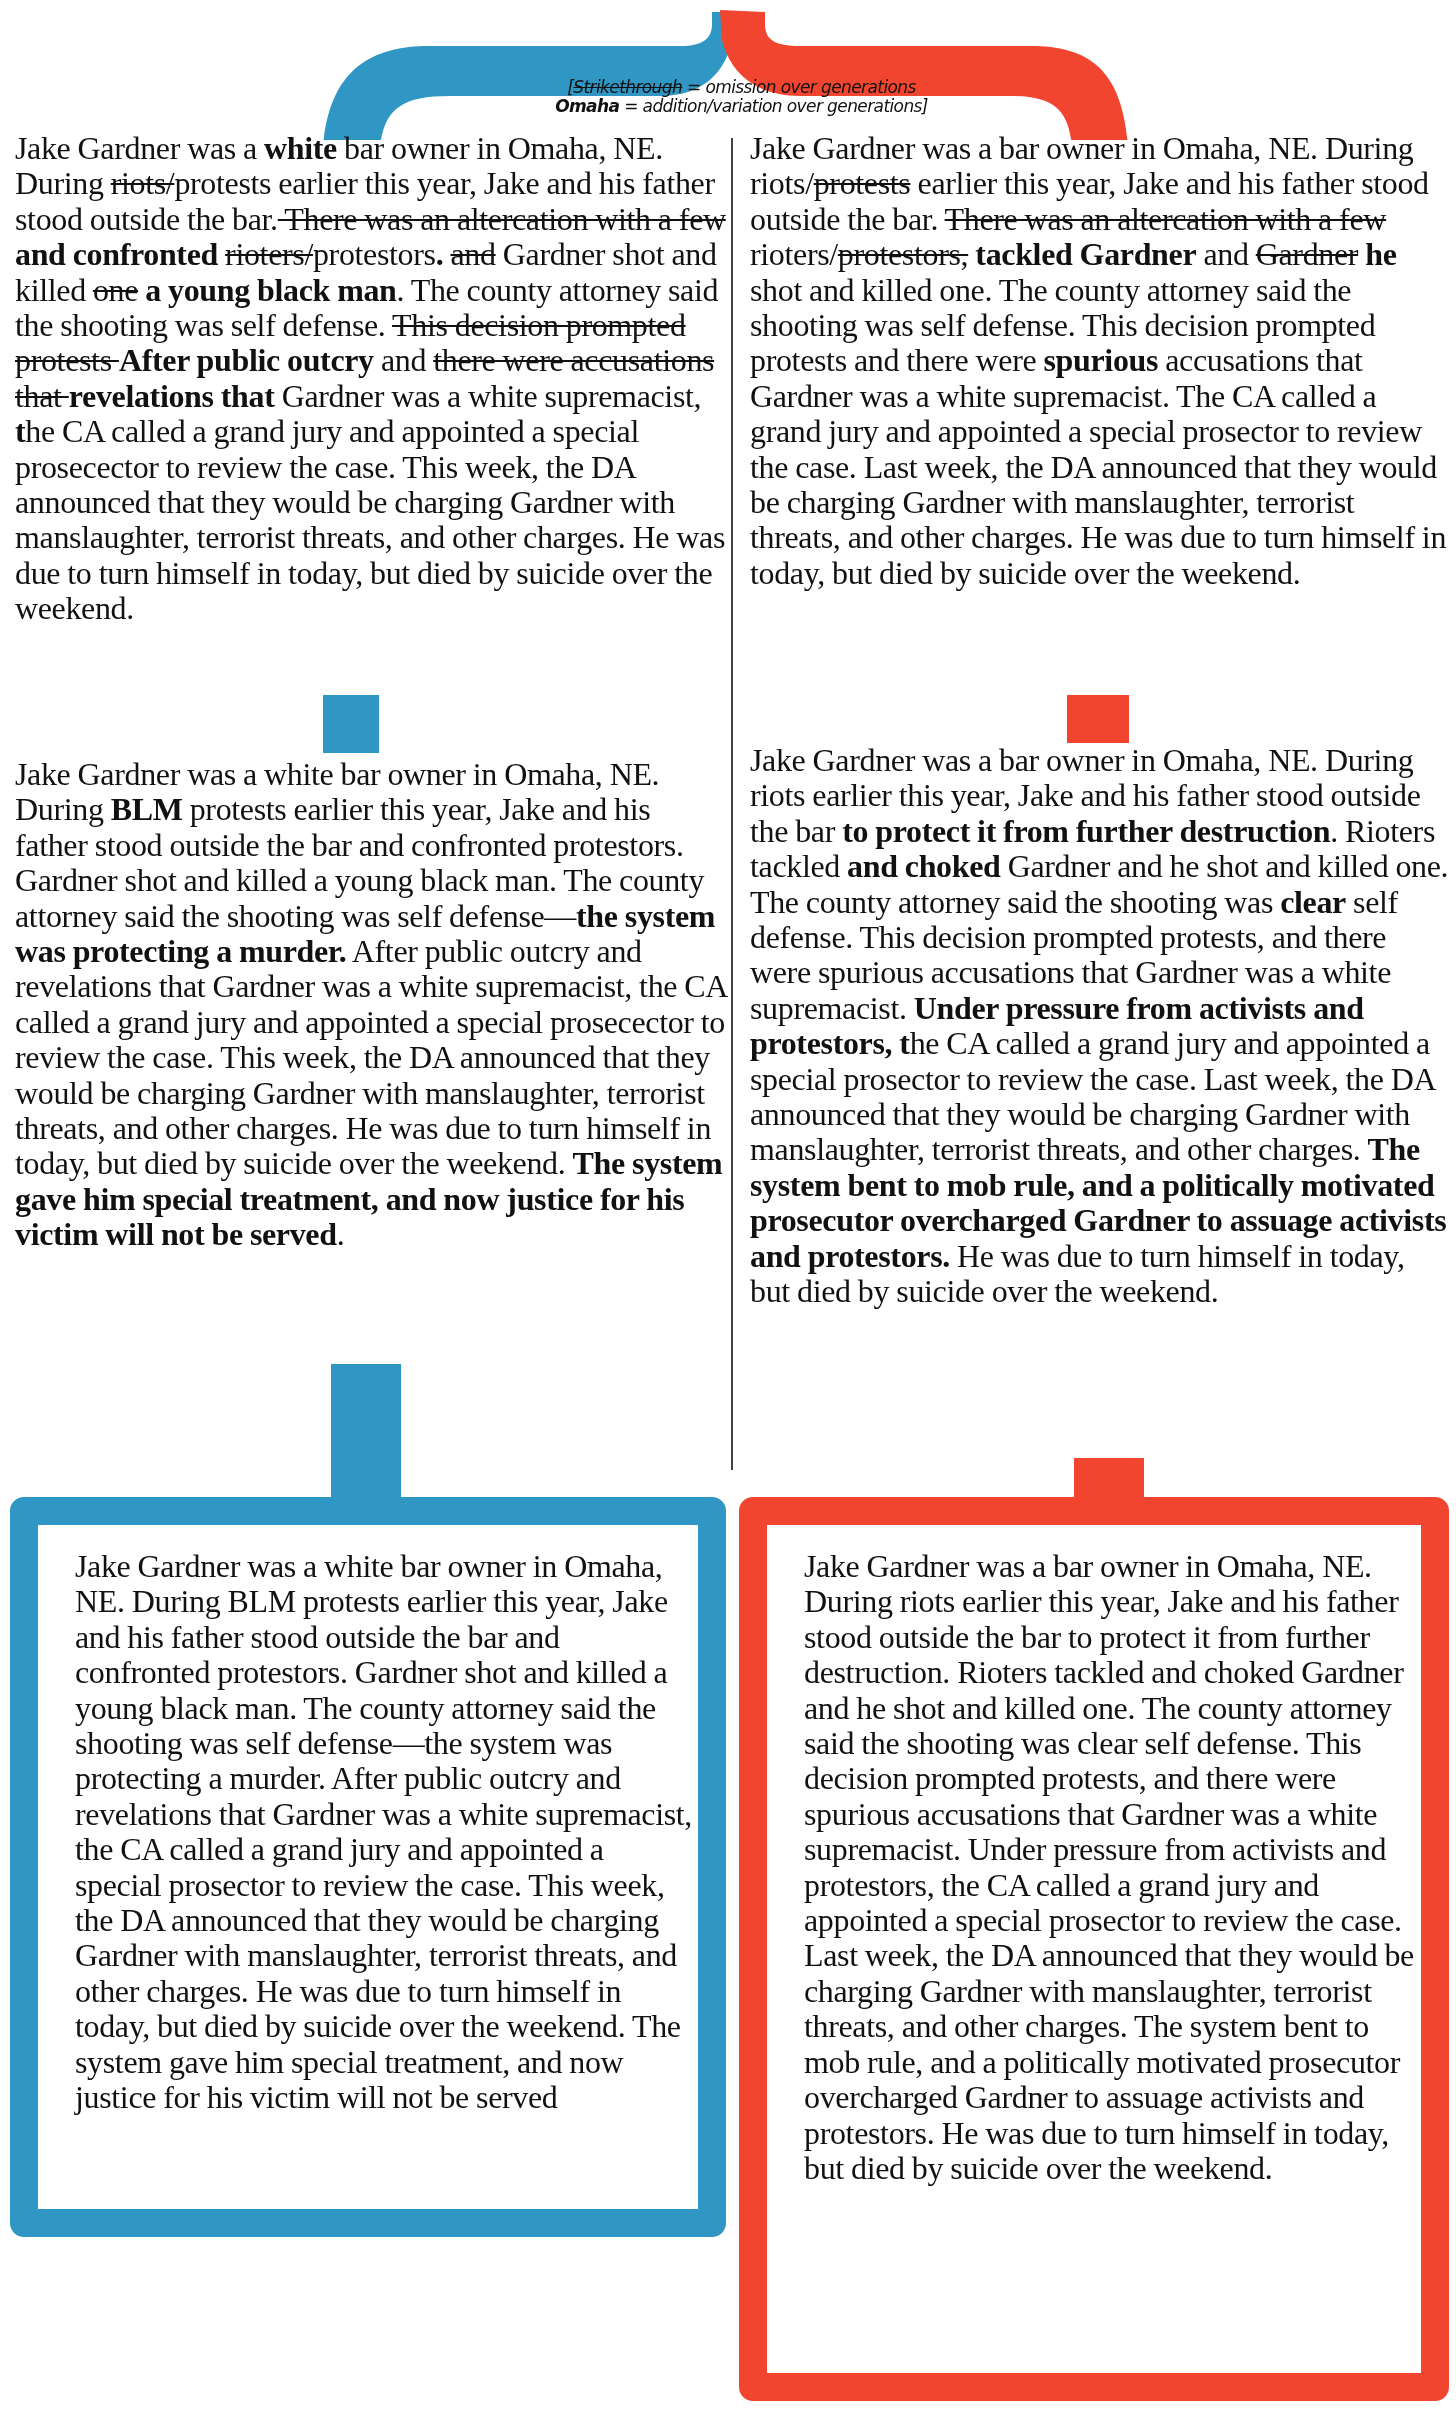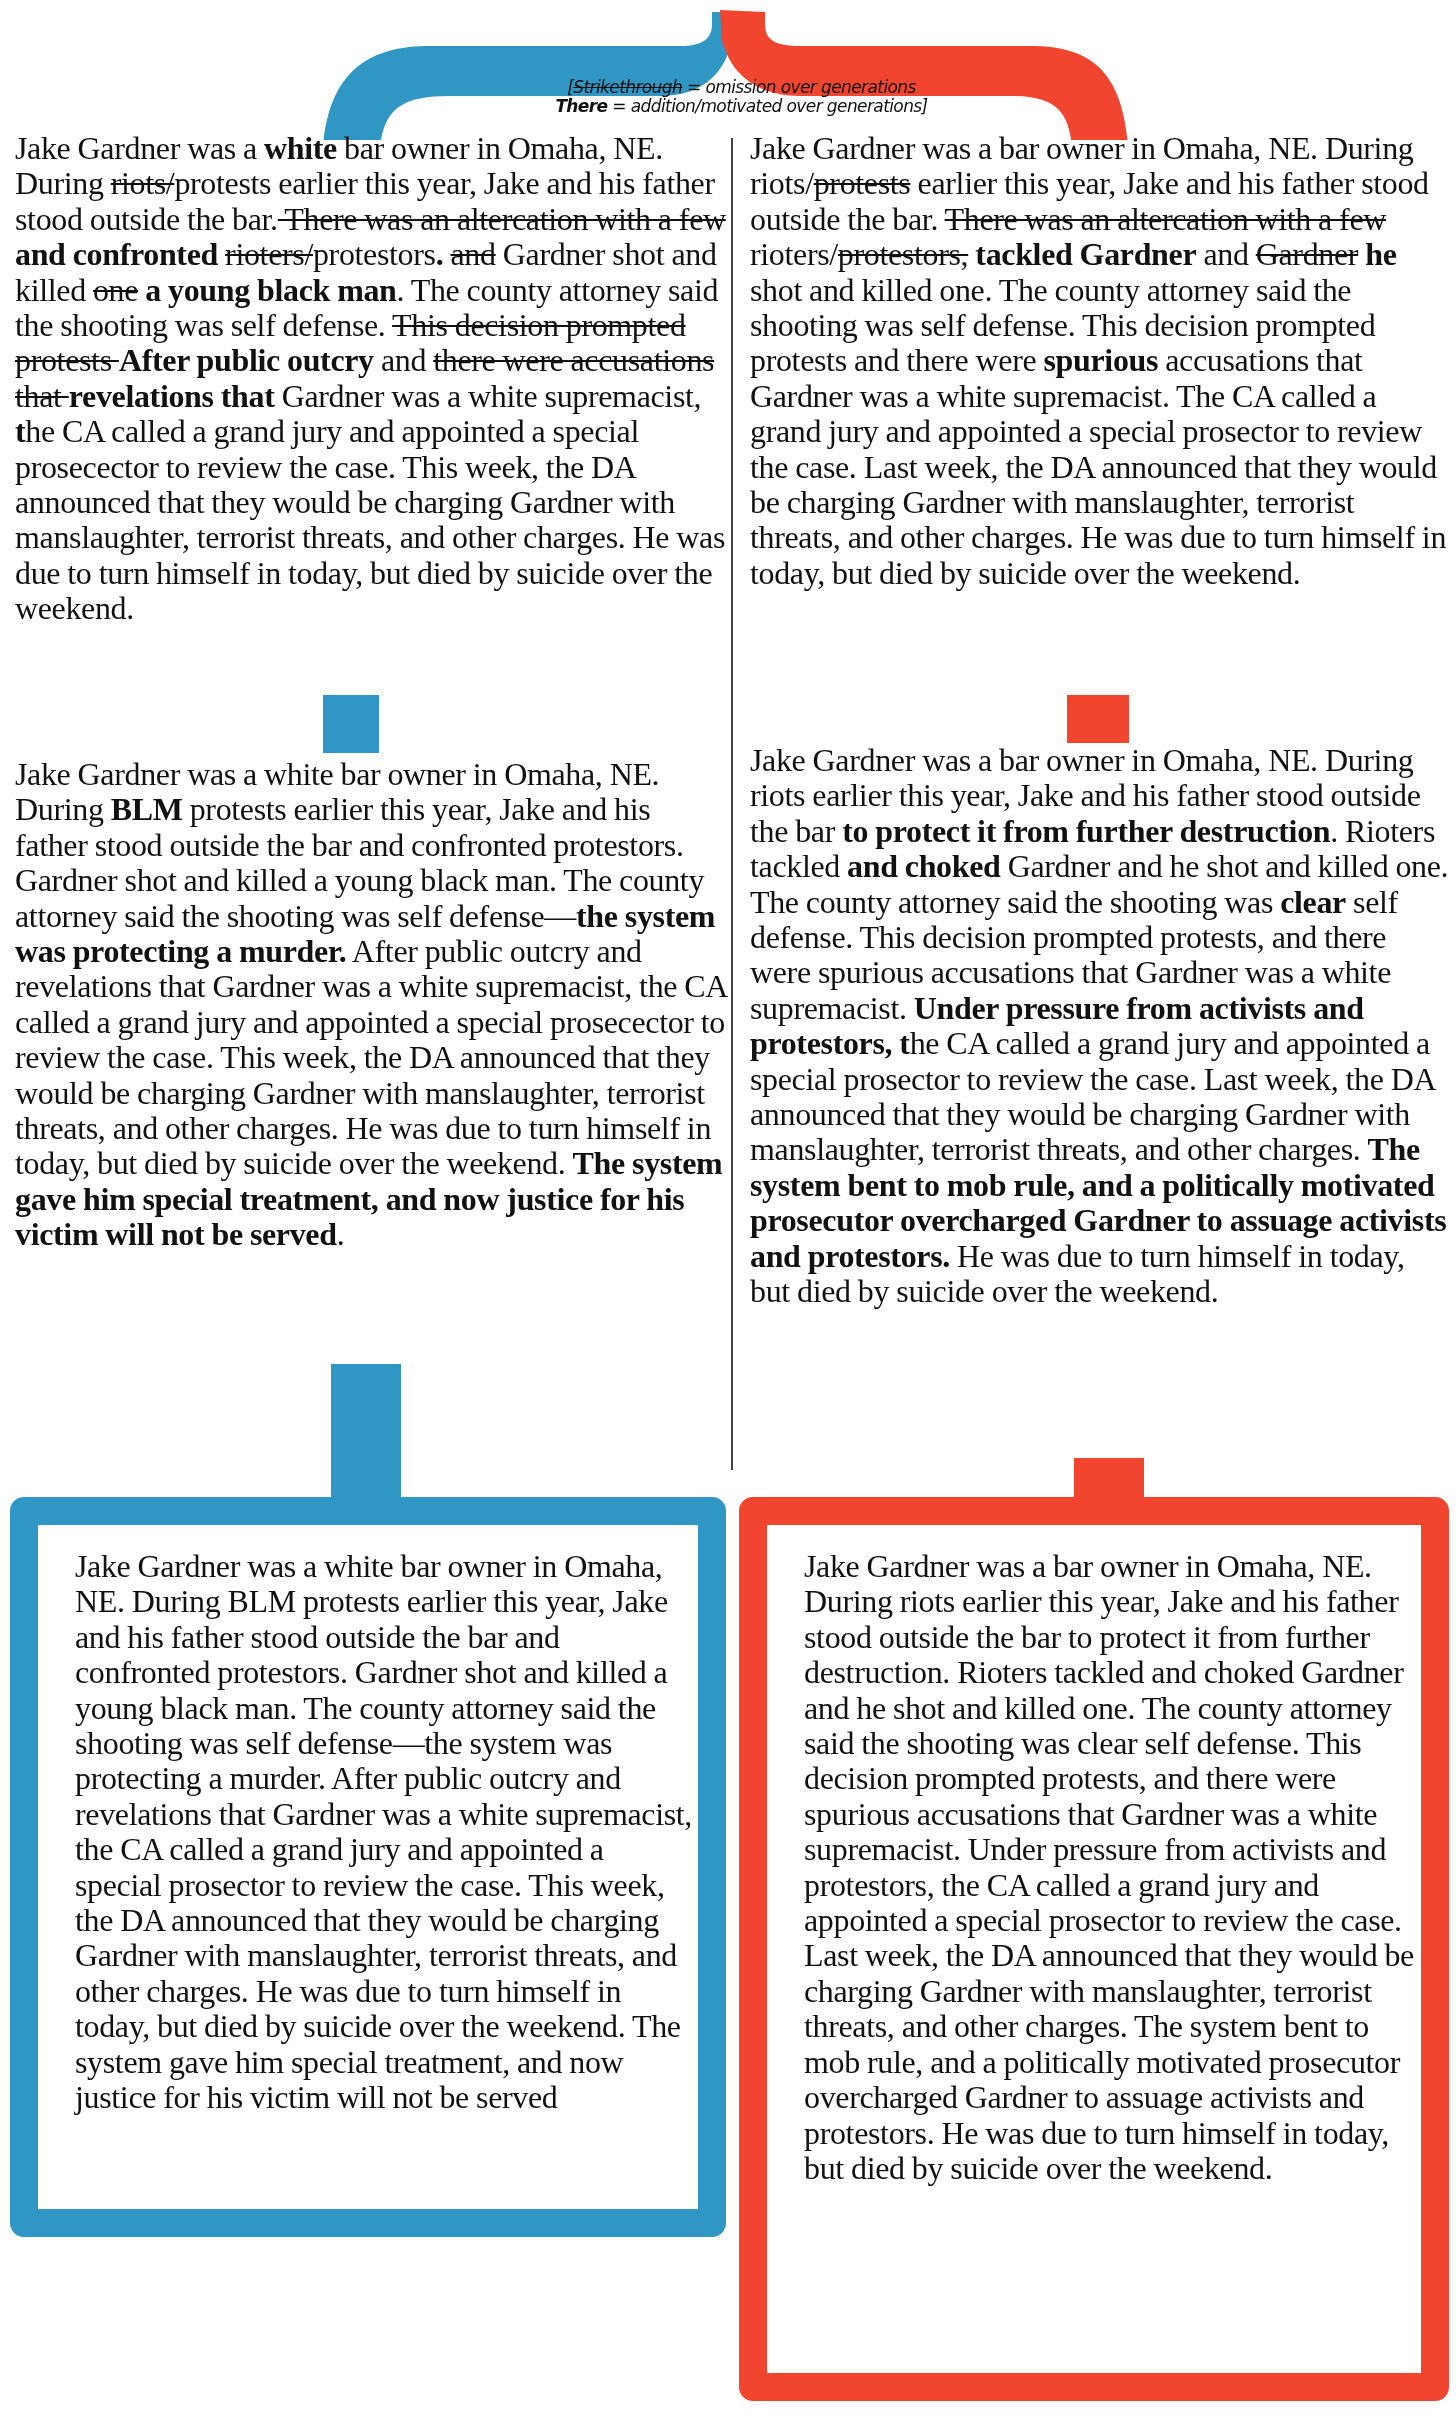--- a/index.html
+++ b/index.html
@@ -32,21 +32,21 @@
 </head>
 <body>
 
 <svg id="bracket" class="abs" viewBox="0 0 1456 140" width="1456" height="140">
   <path class="fill-left" d="M712,12 L712,24 C712,38 704,46 680,46 L430,46 C370,46 330,70 323,146 L380,146 C385,110 400,96 450,96 L660,96 C705,96 726,70 732,40 L730,12 Z" fill="#3096C3"></path>
   <path class="fill-right" d="M720,10 L765,12 L765,24 C765,40 775,46 800,46 L1030,46 C1090,46 1122,70 1128,146 L1072,146 C1068,110 1055,96 1010,96 L800,96 C755,96 730,72 722,40 Z" fill="#F2452F"></path>
 </svg>
 
 <div id="legend" class="abs">
   <span class="leg-line"><span>[</span><span class="leg-strike">Strikethrough</span><span> = omission over generations</span></span>
-  <span class="leg-line"><span class="leg-bold">There</span><span> = addition/motivated over generations]</span></span>
+  <span class="leg-line"><span class="leg-bold">Omaha</span><span> = addition/variation over generations]</span></span>
 </div>
 
 <div id="divider" class="abs" style="background: rgb(68, 68, 68);"></div>
 
 <p id="col1-gen1" class="abs para"><span>Jake Gardner was a </span><span class="bold">white</span><span> bar owner in Omaha, NE. During </span><span class="strike">riots/</span><span>protests earlier this year, Jake and his father stood outside the bar.</span><span class="strike"> There was an altercation with a few</span><span class="bold"> and confronted</span><span> </span><span class="strike">rioters/</span><span>protestors</span><span class="bold">.</span><span> </span><span class="strike">and</span><span> Gardner shot and killed </span><span class="strike">one</span><span class="bold"> a young black man</span><span>. The county attorney said the shooting was self defense. </span><span class="strike">This decision prompted protests </span><span class="bold">After public outcry</span><span> and </span><span class="strike">there were accusations that </span><span class="bold"> revelations that</span><span> Gardner was a white supremacist, </span><span class="bold">t</span><span>he CA called a grand jury and appointed a special prosecector to review the case. This week, the DA announced that they would be charging Gardner with manslaughter, terrorist threats, and other charges. He was due to turn himself in today, but died by suicide over the weekend.</span></p>
 <p id="col2-gen1" class="abs para"><span>Jake Gardner was a bar owner in Omaha, NE. During riots/</span><span class="strike">protests</span><span> earlier this year, Jake and his father stood outside the bar. </span><span class="strike">There was an altercation with a few </span><span>rioters/</span><span class="strike">protestors,</span><span> </span><span class="bold">tackled Gardner</span><span> and </span><span class="strike">Gardner</span><span class="bold"> he</span><span> shot and killed one. The county attorney said the shooting was self defense. This decision prompted protests and there were </span><span class="bold">spurious</span><span> accusations that Gardner was a white supremacist. The CA called a grand jury and appointed a special prosector to review the case. Last week, the DA announced that they would be charging Gardner with manslaughter, terrorist threats, and other charges. He was due to turn himself in today, but died by suicide over the weekend.</span></p>
 
 <div class="conn fill-left-bg" style="left: 323px; top: 695px; width: 56px; height: 58px; background: rgb(48, 150, 195);"></div>
 <div class="conn fill-right-bg" style="left: 1067px; top: 695px; width: 62px; height: 48px; background: rgb(242, 69, 47);"></div>
 

